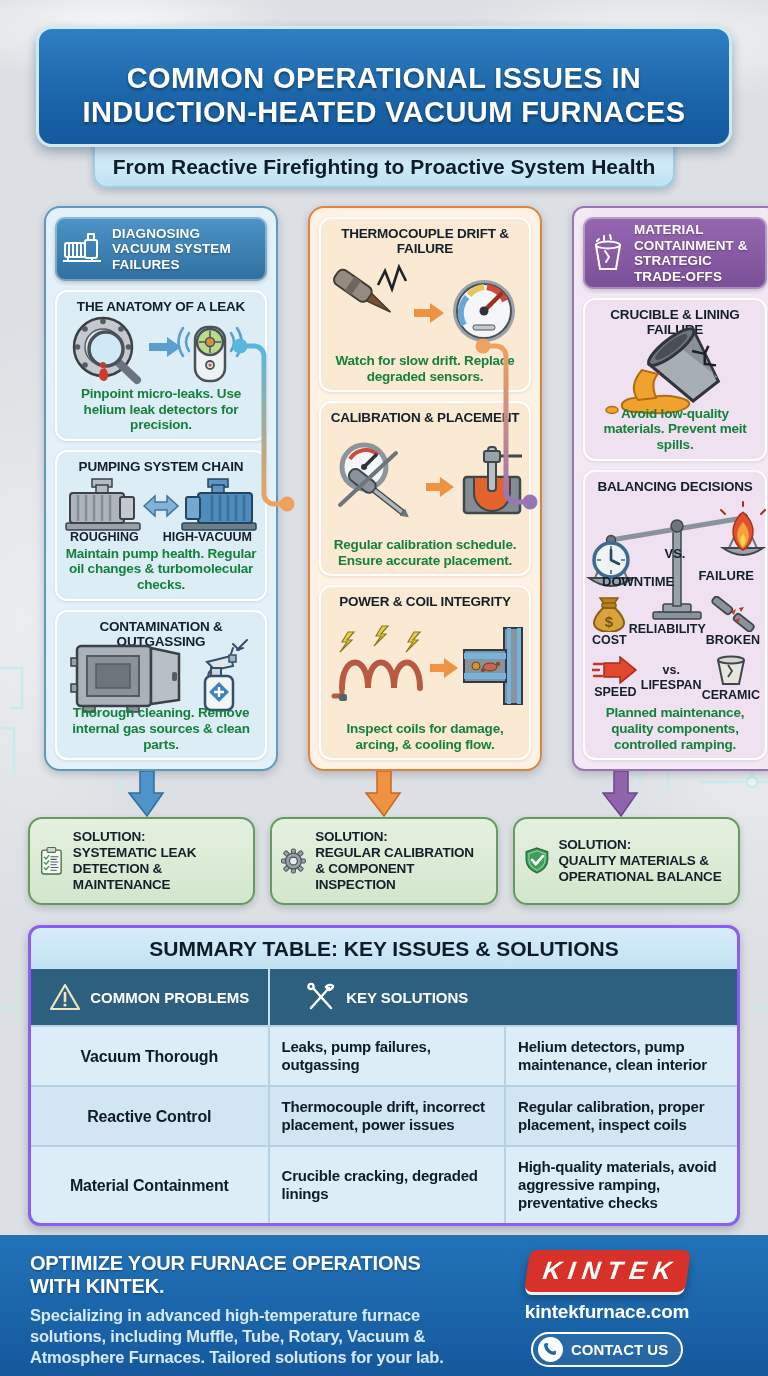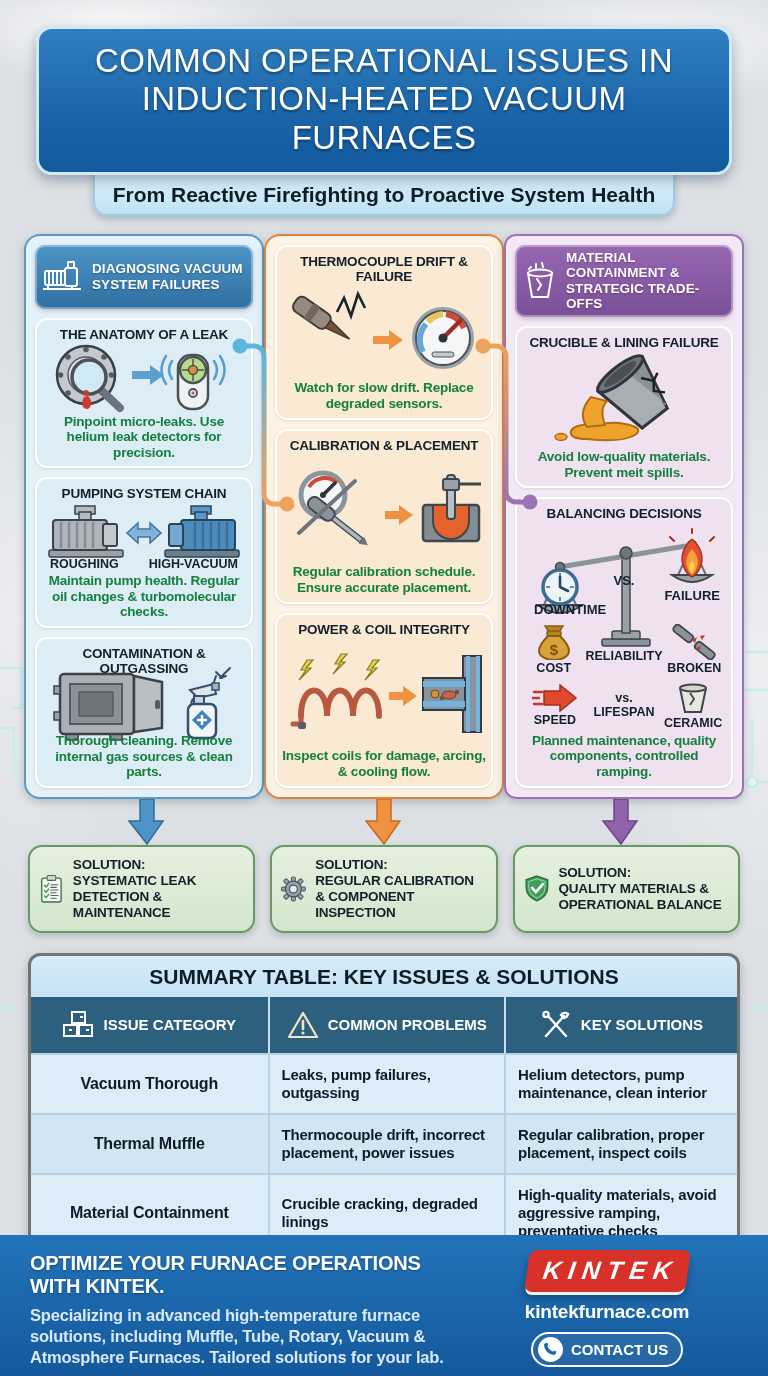--- a/index.html
+++ b/index.html
@@ -16,31 +16,31 @@
       radial-gradient(220px 420px at 98% 48%, rgba(255,255,255,.5), transparent 75%),
       radial-gradient(400px 120px at 50% 99%, rgba(210,225,238,.6), transparent 80%);}
   .deco{position:absolute;inset:0;pointer-events:none;z-index:1;}
 
   
   .header-box{position:relative;z-index:3;margin:26px 36px 0;
     background:linear-gradient(180deg,#2f80c1 0%,#1b64a8 60%,#135a9e 100%);
     border:3px solid #cfe9f7;border-radius:16px;
     box-shadow:0 5px 12px rgba(20,50,80,.35);
     padding:13px 8px 15px;text-align:center;}
-  .header-title{color:#fff;font-size:33px;line-height:1.16;font-weight:400;letter-spacing:.4px;
-    text-shadow:0 2px 3px rgba(0,0,0,.4);}
+  .header-title{color:#fff;font-size:29px;line-height:1.16;font-weight:700;letter-spacing:.4px;
+    text-shadow:0 2px 3px rgba(0,0,0,.4);margin-top:20px;}
   .subtitle-band{position:relative;z-index:2;margin:-8px auto 0;width:566px;
     background:linear-gradient(180deg,#dff2fb,#bfe2f3);
     border:2px solid #9fcde4;border-radius:0 0 14px 14px;
     box-shadow:0 3px 7px rgba(20,50,80,.25);
     padding:14px 6px 7px;text-align:center;}
   .subtitle-band span{font-size:21px;font-weight:800;color:#0e1d29;}
 
   
-  .cols{position:relative;z-index:2;display:flex;gap:0;margin:18px 24px 0;height:565px;}
+  .cols{position:relative;z-index:2;display:flex;gap:30px;margin:18px 44px 0;height:565px;}
   .col{flex:1;border-radius:16px;padding:9px;display:flex;flex-direction:column;gap:9px;
        box-shadow:0 3px 9px rgba(20,40,60,.22);border:2px solid;box-sizing:border-box;}
   .col.vacuum{background:#e4f1f8;border-color:#5f99c0;}
   .col.thermal{background:#fdf2e3;border-color:#e0823f;}
   .col.material{background:#f2e9f4;border-color:#9a74b4;border-radius:12px;}
   .col-head{border-radius:10px;min-height:54px;display:flex;align-items:center;gap:8px;
     padding:5px 7px;color:#fff;font-weight:800;font-size:13.5px;line-height:1.15;
     letter-spacing:.1px;text-shadow:0 1px 2px rgba(0,0,0,.3);
     box-shadow:inset 0 0 0 2px rgba(255,255,255,.35),0 2px 4px rgba(0,0,0,.18);}
   .vacuum .col-head{background:linear-gradient(180deg,#4d95c8,#2f6f9f);}
@@ -61,37 +61,37 @@
   .desc{font-weight:700;font-size:13.5px;color:#15803d;line-height:1.16;letter-spacing:-.2px;}
   .pump-labels{display:flex;justify-content:space-between;padding:0 8px;margin:-4px 0 2px;
     font-weight:800;font-size:12.5px;color:#131f2a;}
 
   
   .scale-area{position:relative;height:128px;}
   .scale-area svg{position:absolute;left:50%;top:0;transform:translateX(-50%);}
   .lbl{position:absolute;font-weight:800;font-size:13px;color:#131f2a;}
   .lbl-downtime{left:12px;bottom:4px;}
   .lbl-vs1{left:50%;top:52px;transform:translateX(-50%);}
-  .lbl-failure{right:6px;bottom:18px;}
+  .lbl-failure{right:6px;bottom:10px;}
   .vs-row{display:grid;grid-template-columns:1fr 1.1fr 1fr;align-items:center;margin:3px 0;}
   .vs-item{display:flex;flex-direction:column;align-items:center;gap:1px;
     font-weight:800;font-size:12.5px;color:#131f2a;}
   .vs-mid{font-weight:800;font-size:12.5px;color:#131f2a;line-height:1.15;}
 
   
   .arrow-row{display:flex;margin:0 28px;height:46px;position:relative;z-index:2;}
   .arrow-cell{flex:1;display:flex;justify-content:center;align-items:flex-start;}
   .sol-row{display:flex;gap:15px;margin:0 28px;height:88px;position:relative;z-index:2;}
   .sol{flex:1;background:linear-gradient(180deg,#e5f0df,#d3e6cd);border:2px solid #679a62;
     border-radius:14px;display:flex;align-items:center;gap:9px;padding:6px 9px;
     box-shadow:0 3px 7px rgba(20,40,60,.2);box-sizing:border-box;}
   .sol-text{font-weight:800;font-size:13.5px;color:#131f2a;text-align:left;line-height:1.18;letter-spacing:-.2px;}
 
   
-  .table-wrap{margin:20px 28px 0;border:3px solid #737373;border-radius:12px;overflow:hidden;
+  .table-wrap{margin:20px 28px 0;border:3px solid #8b5cf6;border-radius:12px;overflow:hidden;
     box-shadow:0 4px 10px rgba(20,40,60,.25);position:relative;z-index:2;background:#0f766e;}
   .table-title{background:linear-gradient(180deg,#d6ecfa,#c4e2f3);text-align:center;
     font-weight:800;font-size:21px;color:#0e1c28;padding:9px 0 8px;}
   .thead{display:grid;grid-template-columns:33.5% 33.5% 33%;background:#2d5f7e;}
   .th{color:#fff;font-weight:800;font-size:15px;display:flex;align-items:center;
     justify-content:center;gap:9px;padding:13px 4px;border-left:2px solid #c8dfee;}
   .th:first-child{border-left:none;}
   .tr{display:grid;grid-template-columns:33.5% 33.5% 33%;background:#ddedf8;border-top:2px solid #b7d2e4;}
   .tr.alt{background:#d1e5f2;}
   .td{padding:11px 12px;font-weight:700;font-size:15px;color:#0f1b26;
@@ -552,31 +552,20 @@
         <div>QUALITY MATERIALS &amp; OPERATIONAL BALANCE</div>
       </div>
     </div>
   </div>
 
   <div class="table-wrap">
     <div class="table-title">SUMMARY TABLE: KEY ISSUES &amp; SOLUTIONS</div>
     <div class="thead">
       <div class="th">
         <svg width="32" height="30" viewBox="0 0 32 30">
-          <g stroke="#fff" stroke-width="2" fill="none">
-            <rect x="10" y="2" width="13" height="11"></rect>
-              <rect x="2" y="15" width="13" height="11"></rect>
-              <rect x="17" y="15" width="13" height="11"></rect>
-            <path d="M18 7h3 M7 20h3 M24 20h3"></path>
-          </g>
-        </svg>
-        <span>ISSUE CATEGORY</span>
-      </div>
-      <div class="th">
-        <svg width="32" height="30" viewBox="0 0 32 30">
           <path d="M16 3 L30 27 H2 Z" fill="none" stroke="#efe5c0" stroke-width="2.2" stroke-linejoin="round"></path>
           <path d="M16 11v8" stroke="#efe5c0" stroke-width="2.6" stroke-linecap="round"></path>
           <circle cx="16" cy="23" r="1.6" fill="#efe5c0"></circle>
         </svg>
         <span>COMMON PROBLEMS</span>
       </div>
       <div class="th">
         <svg width="32" height="30" viewBox="0 0 32 30">
           <g stroke="#fff" stroke-width="2.4" fill="none" stroke-linecap="round">
             <path d="M6 26 L24 6"></path>
@@ -588,21 +577,21 @@
         <span>KEY SOLUTIONS</span>
       </div>
     </div>
 
     <div class="tr">
       <div class="td cat">Vacuum Thorough</div>
       <div class="td">Leaks, pump failures, outgassing</div>
       <div class="td">Helium detectors, pump maintenance, clean interior</div>
     </div>
     <div class="tr alt">
-      <div class="td cat">Thermal Muffle</div>
+      <div class="td cat">Reactive Control</div>
       <div class="td">Thermocouple drift, incorrect placement, power issues</div>
       <div class="td">Regular calibration, proper placement, inspect coils</div>
     </div>
     <div class="tr">
       <div class="td cat">Material Containment</div>
       <div class="td">Crucible cracking, degraded linings</div>
       <div class="td">High-quality materials, avoid aggressive ramping, preventative checks</div>
     </div>
   </div>
 

